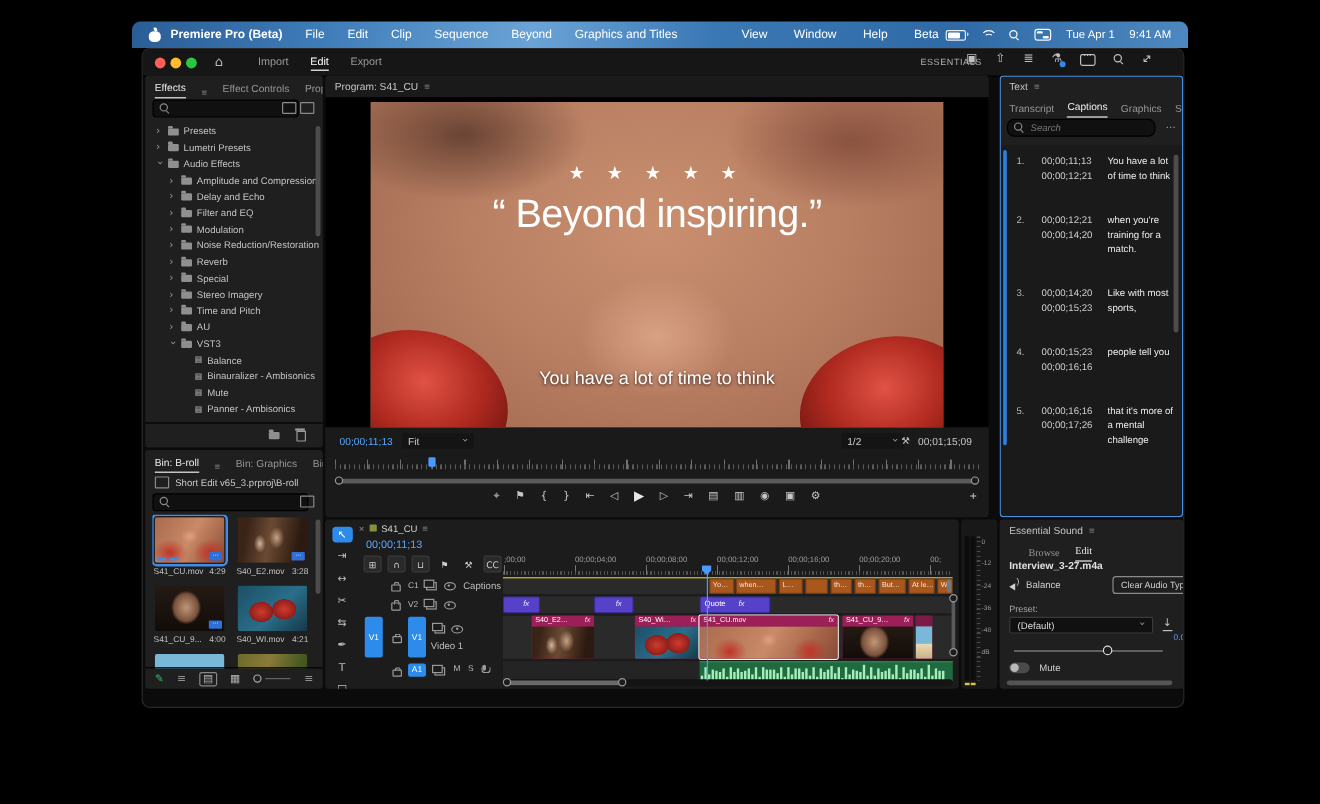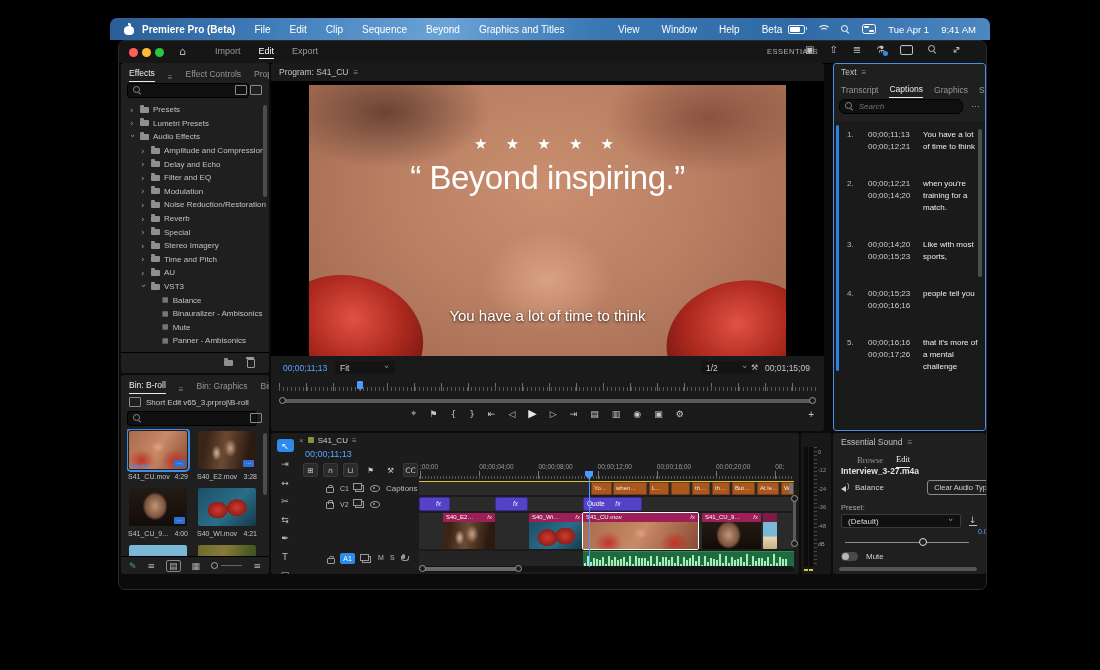--- a/index.html
+++ b/index.html
@@ -625,20 +625,28 @@
         <span style="font-size:8px">Captions</span>
       </div>
 
       <div class="hrow" style="top:36px;height:14px;gap:6px;padding-left:27px;">
         <span class="i-lock"></span>
         <span>V2</span>
         <span class="i-rect2"></span>
         <span class="i-eye"></span>
       </div>
 
+      <div class="hrow" style="top:52px;height:36px;">
+        <span class="trkbtn abspos" style="left:5px;top:1px;width:15px;height:34px;">V1</span>
+        <span class="i-lock abspos" style="left:28px;top:14px;"></span>
+        <span class="trkbtn abspos" style="left:41px;top:1px;width:15px;height:34px;">V1</span>
+        <span class="i-rect2 abspos" style="left:63px;top:8px;"></span>
+        <span class="i-eye abspos" style="left:77px;top:8px;"></span>
+        <span class="abspos" style="left:60px;top:21px;font-size:8px;">Video 1</span>
+      </div>
 
       <div class="hrow" style="top:90px;height:16px;">
         <span class="i-lock abspos" style="left:28px;top:4px;"></span>
         <span class="trkbtn abspos" style="left:41px;top:2px;width:15px;height:11px;">A1</span>
         <span class="i-rect2 abspos" style="left:63px;top:5px;"></span>
         <span class="abspos" style="left:79px;top:3px;">M</span>
         <span class="abspos" style="left:91px;top:3px;">S</span>
         <span class="i-mic abspos" style="left:103px;top:3px;"></span>
       </div>
     </div>

